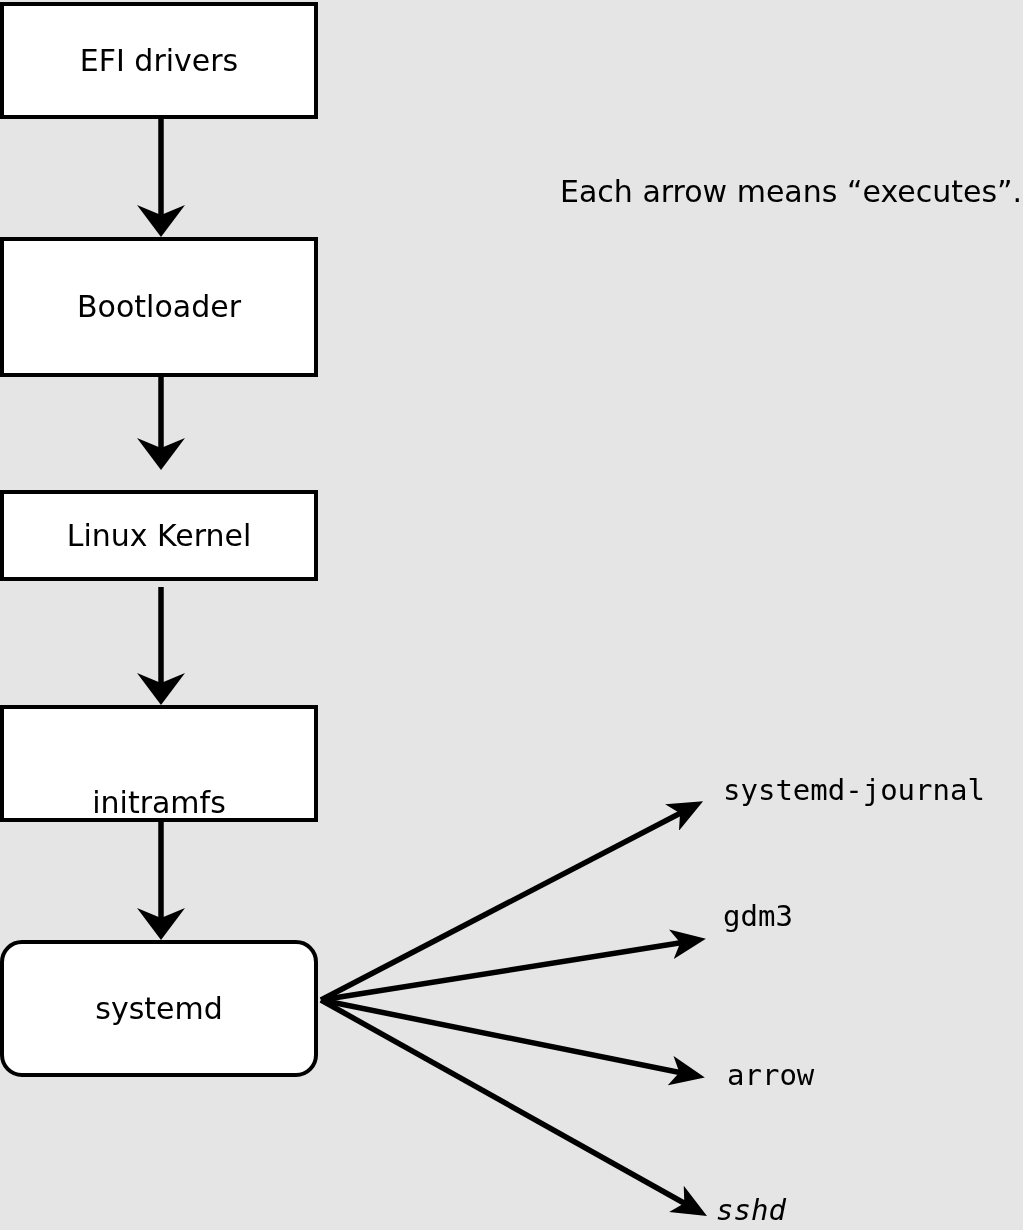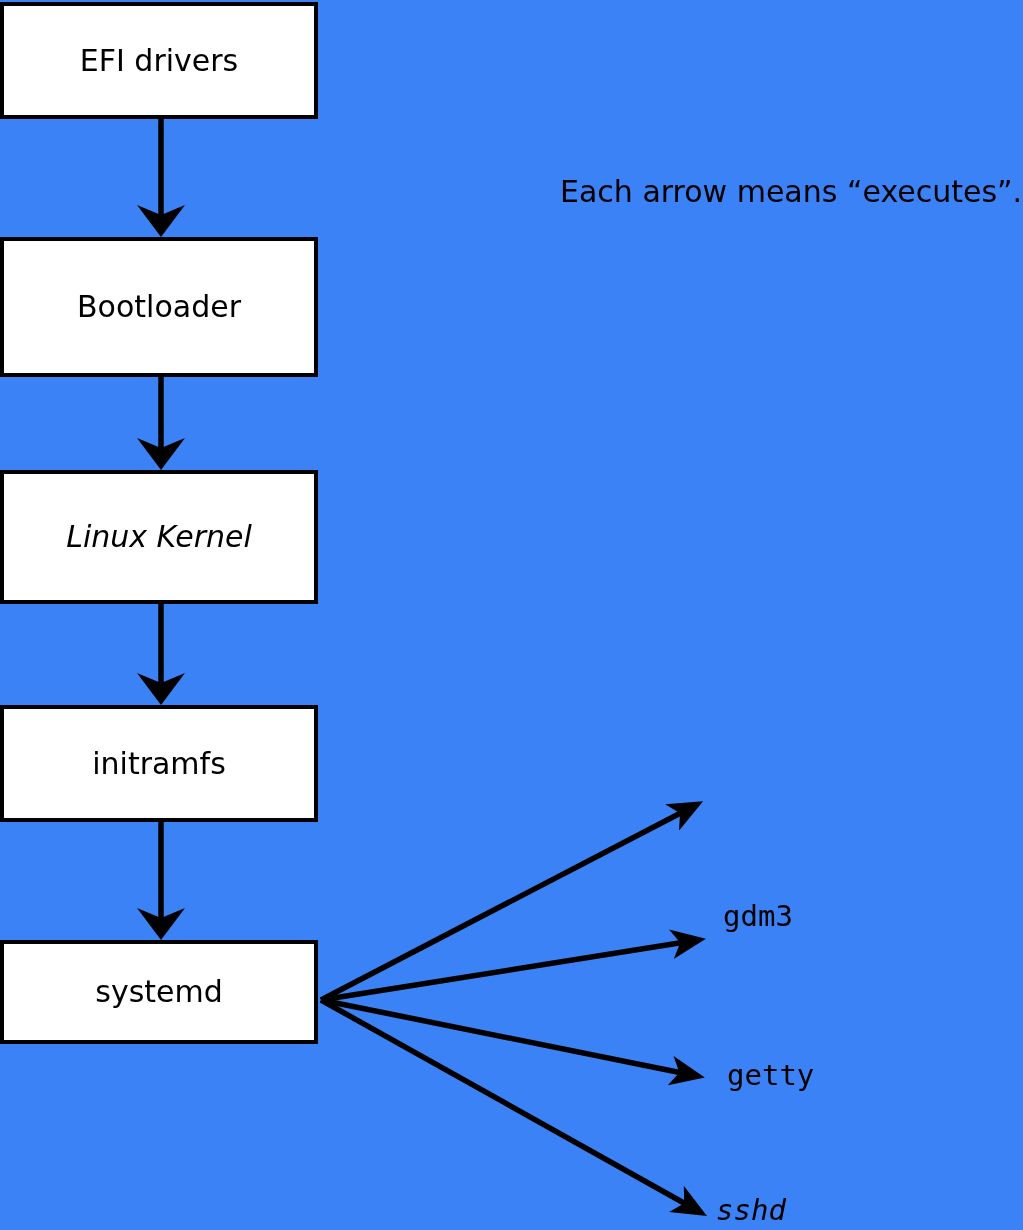--- a/index.html
+++ b/index.html
@@ -2,21 +2,21 @@
 <html><head>
 <meta charset="utf-8">
 <style>
   html, body {
     margin: 0; padding: 0;
     background: #ffffff;
   }
   .stage {
     position: relative;
     width: 1023px; height: 1230px;
-    background: #3b82f6;
+    background: #e5e5e5;
     overflow: hidden;
     font-family: "DejaVu Sans", "Liberation Sans", sans-serif;
     color: #000000;
   }
   .arrows {
     position: absolute;
     left: 0; top: 0;
     width: 1023px; height: 1230px;
   }
   .node {
@@ -28,23 +28,23 @@
     background: #ffffff;
     display: flex;
     align-items: center;
     justify-content: center;
     font-size: 30px;
     line-height: 1;
     white-space: nowrap;
   }
   .node-1 { top: 2px;   height: 117px; }
   .node-2 { top: 237px; height: 140px; }
-  .node-3 { top: 470px; height: 134px; font-style: italic; }
-  .node-4 { top: 705px; height: 117px; }
-  .node-5 { top: 940px; height: 104px; }
+  .node-3 { top: 490px; height: 91px; }
+  .node-4 { top: 705px; height: 117px; align-items: flex-end; }
+  .node-5 { top: 940px; height: 137px; border-radius: 22px; }
   .note {
     position: absolute;
     left: 560px; top: 177px;
     font-size: 30px;
     line-height: 1;
     white-space: nowrap;
   }
   .proc {
     position: absolute;
     font-family: "DejaVu Sans Mono", "Liberation Mono", monospace;
@@ -94,17 +94,18 @@
   </div>
   <div class="node node-4">
     <span>initramfs</span>
   </div>
   <div class="node node-5">
     <span>systemd</span>
   </div>
 
   <div class="note">Each arrow means “executes”.</div>
 
+  <div class="proc proc-1">systemd-journal</div>
   <div class="proc proc-2">gdm3</div>
-  <div class="proc proc-3">getty</div>
+  <div class="proc proc-3">arrow</div>
   <div class="proc proc-4">sshd</div>
 
 </div>
 
 </body></html>

